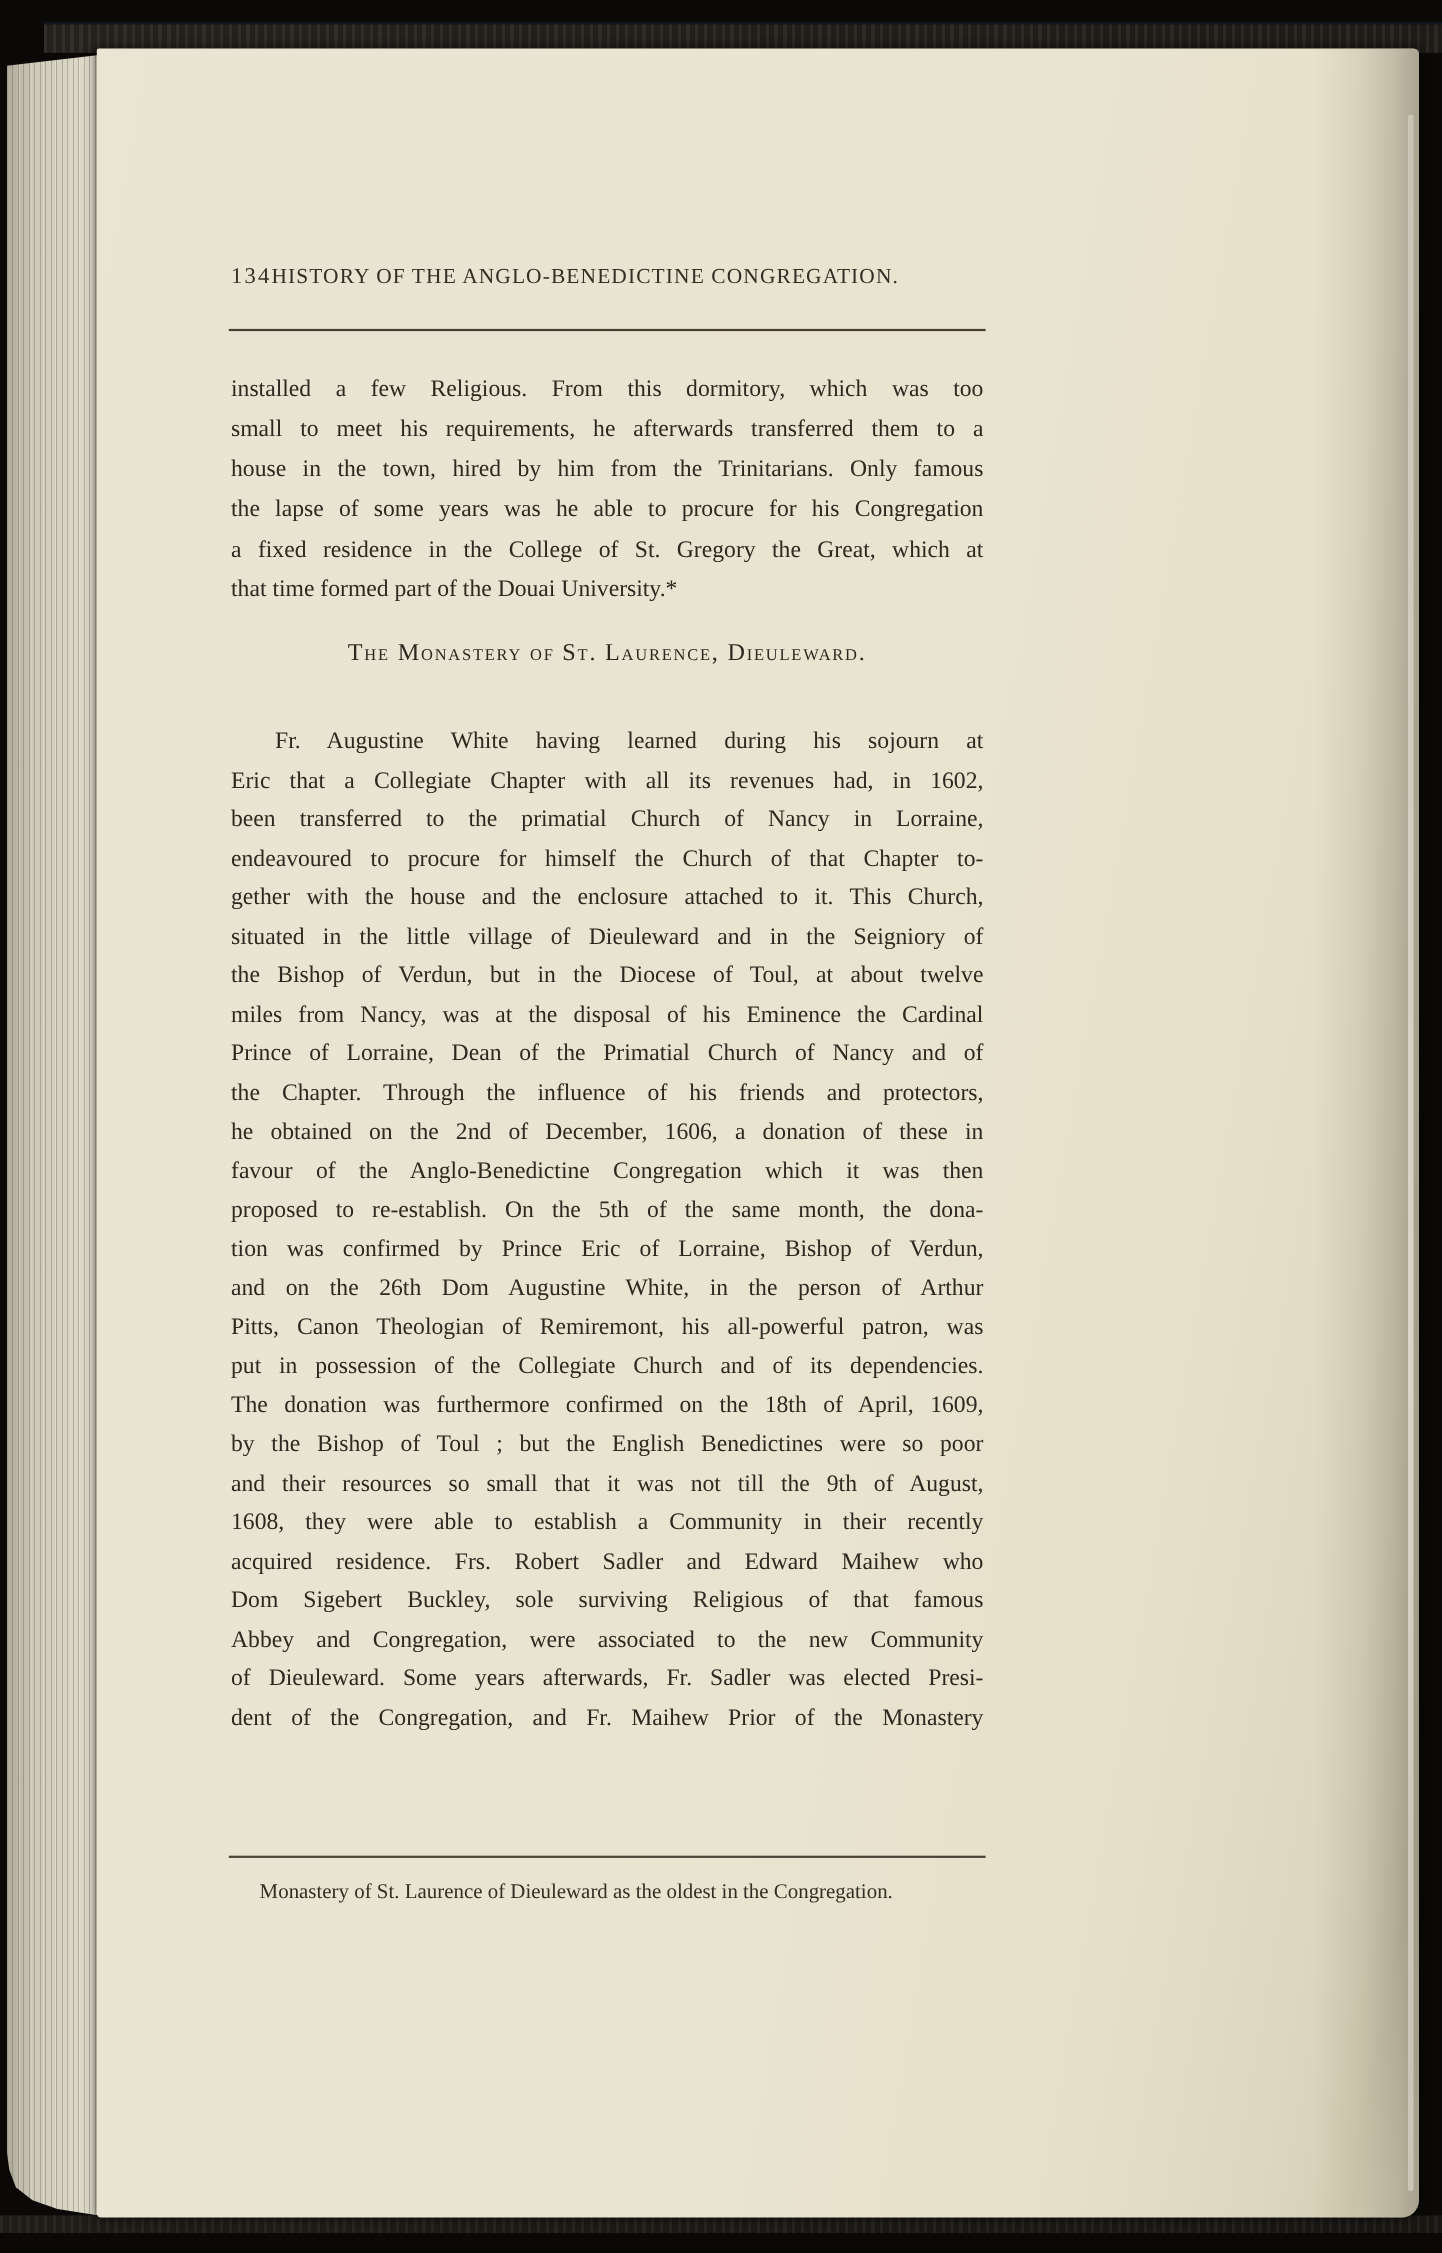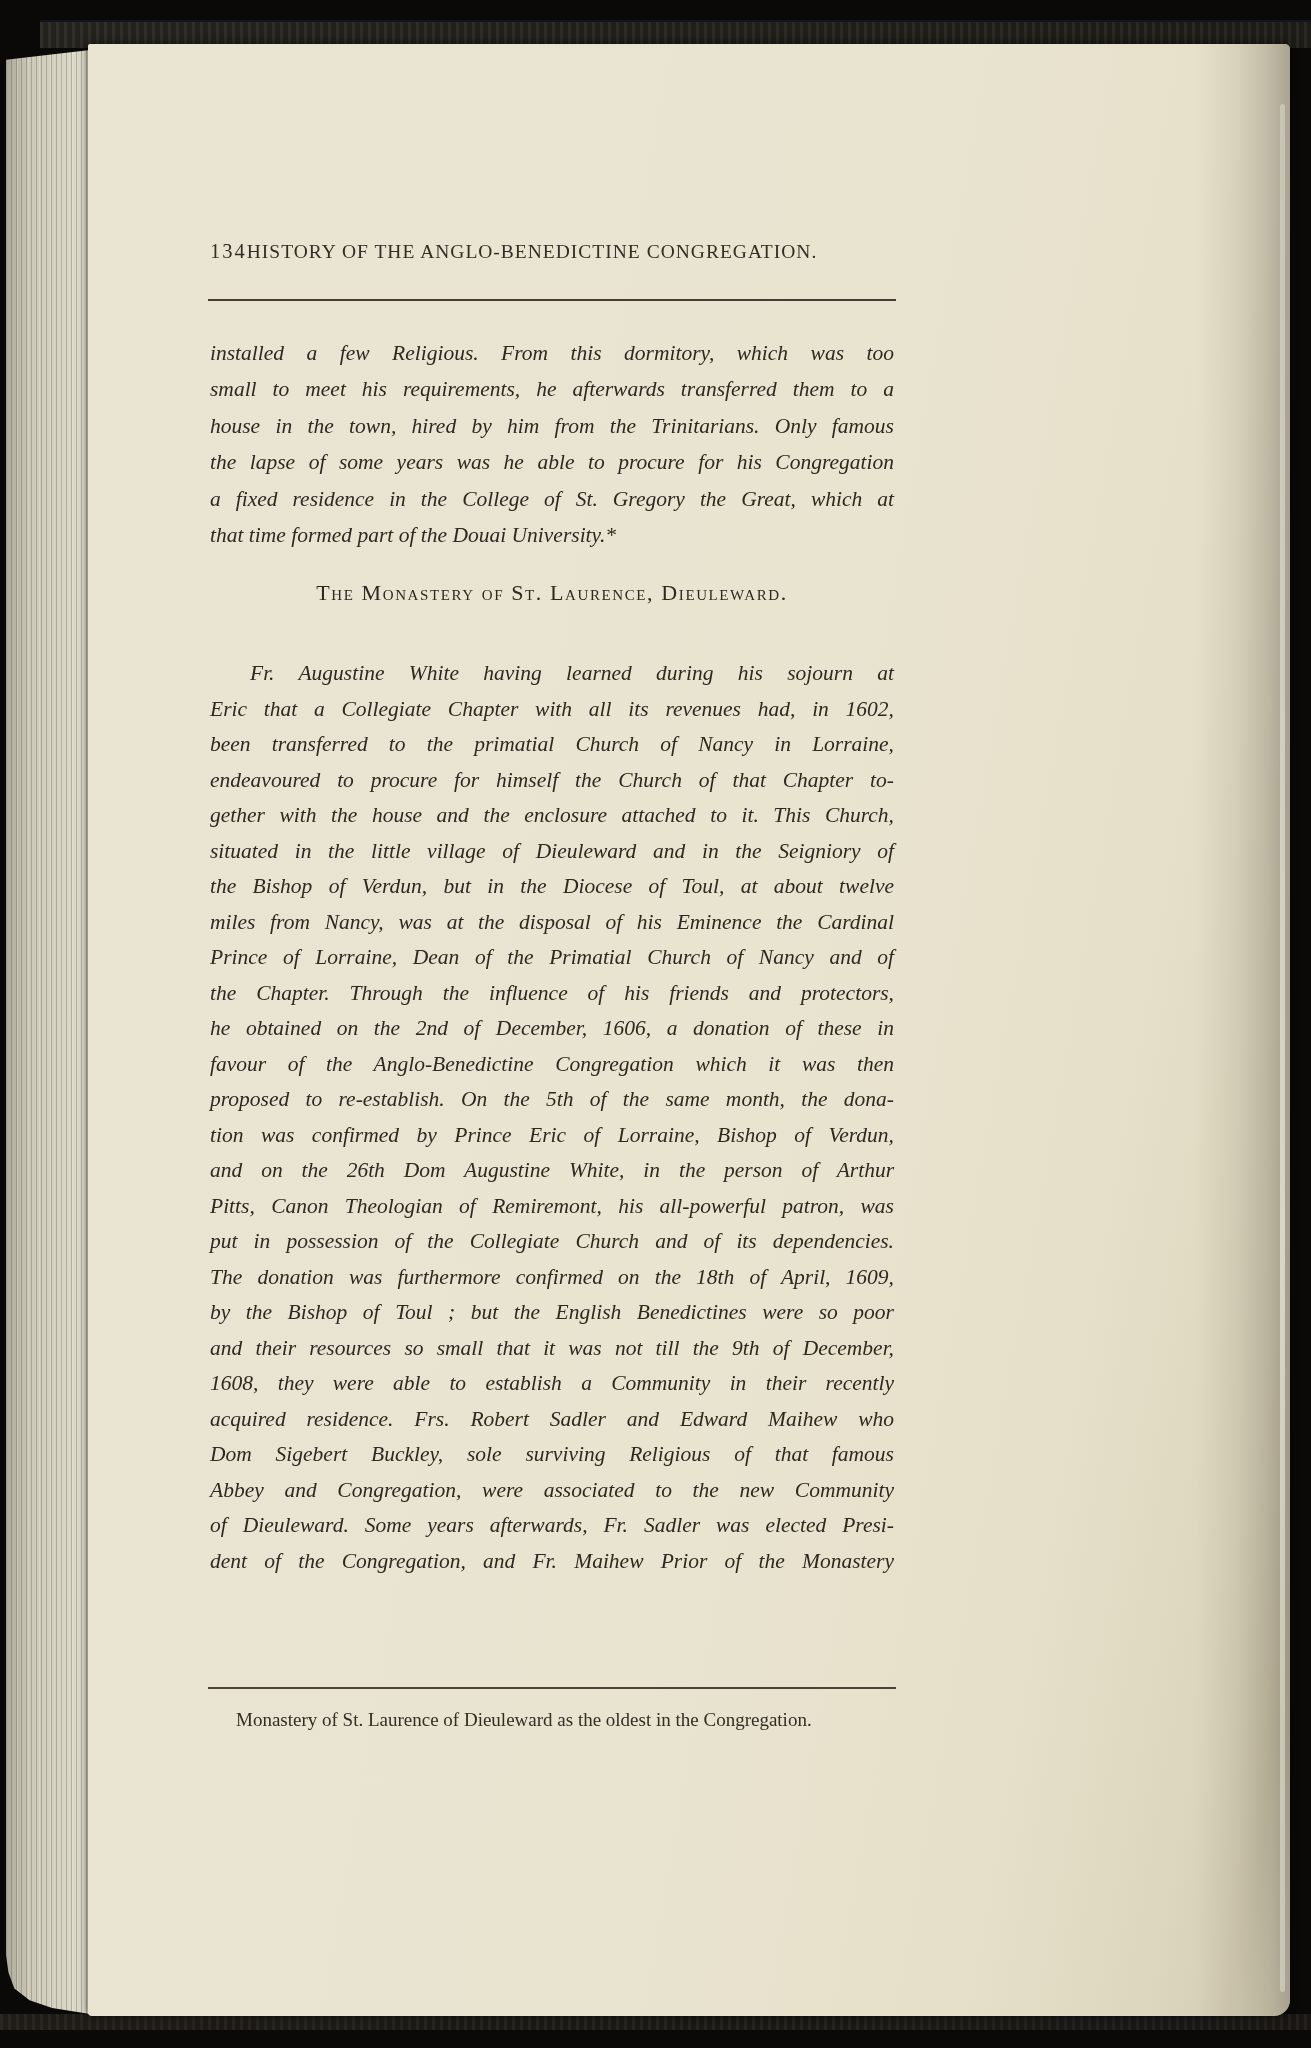--- a/index.html
+++ b/index.html
@@ -52,21 +52,21 @@
   .header {
     position:absolute; top:196px; left:0; width:100%;
     display:flex; align-items:baseline;
     font-size:19.5px; letter-spacing:1px; color:#332d24;
   }
   .pageno { flex:0 0 auto; font-size:20.5px; letter-spacing:2px; }
   .running-title { flex:1 1 auto; text-align:left; }
   .rule { position:absolute; left:-2px; width:688px; height:2px; background:#453e31; }
   .header-rule { top:255px; }
   .footnote-rule { top:1643px; background:#4a4336; }
-  .para { position:absolute; left:0; width:684px;font-style:italic; }
+  .para { position:absolute; left:0; width:684px; }
   .para1 { top:291px; font-size:21.5px; line-height:36.4px; }
   .para2 { top:612px; font-size:21.5px; line-height:35.5px; }
   .tline { text-align:justify; text-align-last:justify; }
   .tline.last { text-align-last:left; }
   [data-indent-first] .tline:first-child { text-indent:40px; }
   .footnote .tline:first-child { text-indent:26px; }
   .section-heading {
     position:absolute; top:536px; left:0; width:100%;
     text-align:center; font-variant:small-caps;
     font-size:22px; letter-spacing:1.6px; color:#2e2820;
@@ -121,21 +121,21 @@
           <div class="tline">the Chapter. Through the influence of his friends and protectors,</div>
           <div class="tline">he obtained on the 2nd of December, 1606, a donation of these in</div>
           <div class="tline">favour of the Anglo-Benedictine Congregation which it was then</div>
           <div class="tline">proposed to re-establish. On the 5th of the same month, the dona-</div>
           <div class="tline">tion was confirmed by Prince Eric of Lorraine, Bishop of Verdun,</div>
           <div class="tline">and on the 26th Dom Augustine White, in the person of Arthur</div>
           <div class="tline">Pitts, Canon Theologian of Remiremont, his all-powerful patron, was</div>
           <div class="tline">put in possession of the Collegiate Church and of its dependencies.</div>
           <div class="tline">The donation was furthermore confirmed on the 18th of April, 1609,</div>
           <div class="tline">by the Bishop of Toul ; but the English Benedictines were so poor</div>
-          <div class="tline">and their resources so small that it was not till the 9th of December,</div>
+          <div class="tline">and their resources so small that it was not till the 9th of August,</div>
           <div class="tline">1608, they were able to establish a Community in their recently</div>
           <div class="tline">acquired residence. Frs. Robert Sadler and Edward Maihew who</div>
           <div class="tline">Dom Sigebert Buckley, sole surviving Religious of that famous</div>
           <div class="tline">Abbey and Congregation, were associated to the new Community</div>
           <div class="tline">of Dieuleward. Some years afterwards, Fr. Sadler was elected Presi-</div>
           <div class="tline">dent of the Congregation, and Fr. Maihew Prior of the Monastery</div>
         </div>
 
       <div class="rule footnote-rule"></div>
 

